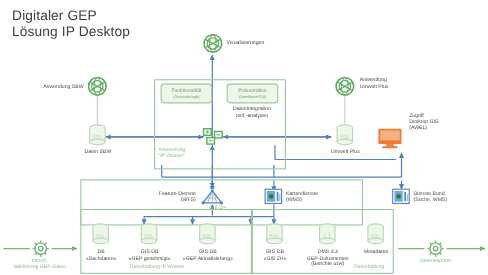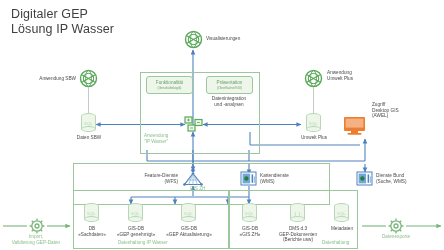--- a/index.html
+++ b/index.html
@@ -56,21 +56,21 @@
     font-size:4px;color:#c6dec6;font-weight:bold;letter-spacing:.2px;
   }
   .db.doc .sql{font-size:5.5px;color:#c6dec6;}
 </style>
 </head>
 <body>
 
 <div id="stage">
 
   <div class="title">Digitaler GEP
-Lösung IP Wasser</div>
+Lösung IP Desktop</div>
 
   <svg id="svg-layer" viewBox="0 0 444 250">
     <defs>
       <marker id="ab" markerWidth="5" markerHeight="5" refX="4.2" refY="2.5" orient="auto">
         <path d="M0,0.4 L4.6,2.5 L0,4.6 Z" fill="#4f81bd"></path>
       </marker>
       <marker id="ag" markerWidth="5" markerHeight="5" refX="4.2" refY="2.5" orient="auto">
         <path d="M0,0.4 L4.6,2.5 L0,4.6 Z" fill="#78b478"></path>
       </marker>
     </defs>

